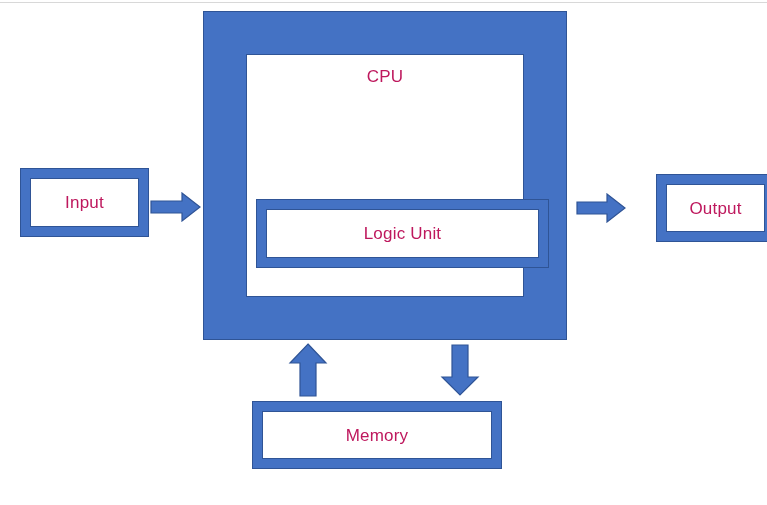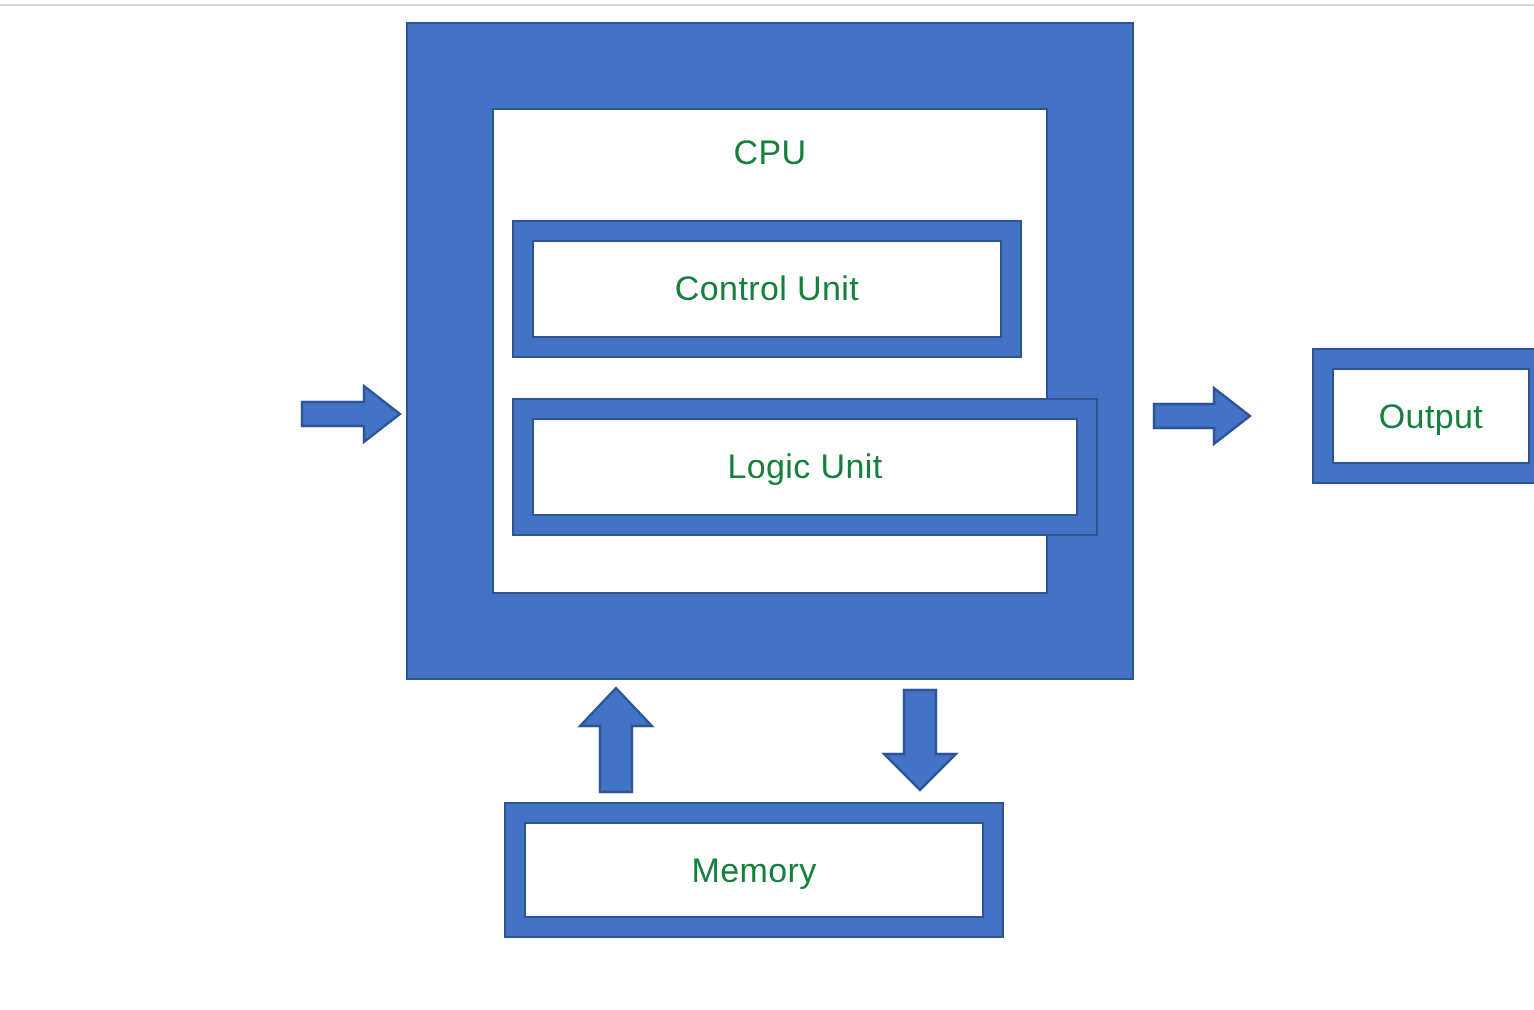--- a/index.html
+++ b/index.html
@@ -45,21 +45,21 @@
     width: 100%;
     height: 100%;
     background: #ffffff;
     border: 1px solid #2f5496;
     display: flex;
     align-items: center;
     justify-content: center;
   }
 
   .label {
-    color: #15803d;
+    color: #be185d;
     font-size: 17px;
     line-height: 1;
     letter-spacing: 0.2px;
     white-space: nowrap;
     user-select: none;
   }
 
   
   #input-box {
     left: 20px;  top: 168px;  width: 129px;  height: 69px;
@@ -116,38 +116,38 @@
   #arrow-memory-cpu  { left: 288px; top: 343px; width: 40px;  height: 54px; }
   #arrow-cpu-memory  { left: 440px; top: 344px; width: 40px;  height: 52px; }
 </style>
 </head>
 <body>
 
 <div id="canvas">
 
   <div class="page-rule"></div>
 
+  <div class="box" id="input-box">
+    <div class="inner">
+      <span class="label">Input</span>
+    </div>
+  </div>
 
   <div class="arrow" id="arrow-input-cpu">
     <svg viewBox="0 0 51 30" width="51" height="30">
       <polygon points="1,9 32,9 32,1 50,15 32,29 32,21 1,21" fill="#4472C4" stroke="#2F5496" stroke-width="1.2" stroke-linejoin="miter"></polygon>
     </svg>
   </div>
 
   <div class="box" id="cpu-box">
     <div class="inner" id="cpu-inner">
       <span class="label" id="cpu-title">CPU</span>
     </div>
   </div>
 
-  <div class="box" id="control-unit-box">
-    <div class="inner">
-      <span class="label">Control Unit</span>
-    </div>
-  </div>
 
   <div class="box" id="logic-unit-box">
     <div class="inner">
       <span class="label">Logic Unit</span>
     </div>
   </div>
 
   <div class="arrow" id="arrow-cpu-output">
     <svg viewBox="0 0 50 30" width="50" height="30">
       <polygon points="1,9 31,9 31,1 49,15 31,29 31,21 1,21" fill="#4472C4" stroke="#2F5496" stroke-width="1.2" stroke-linejoin="miter"></polygon>

